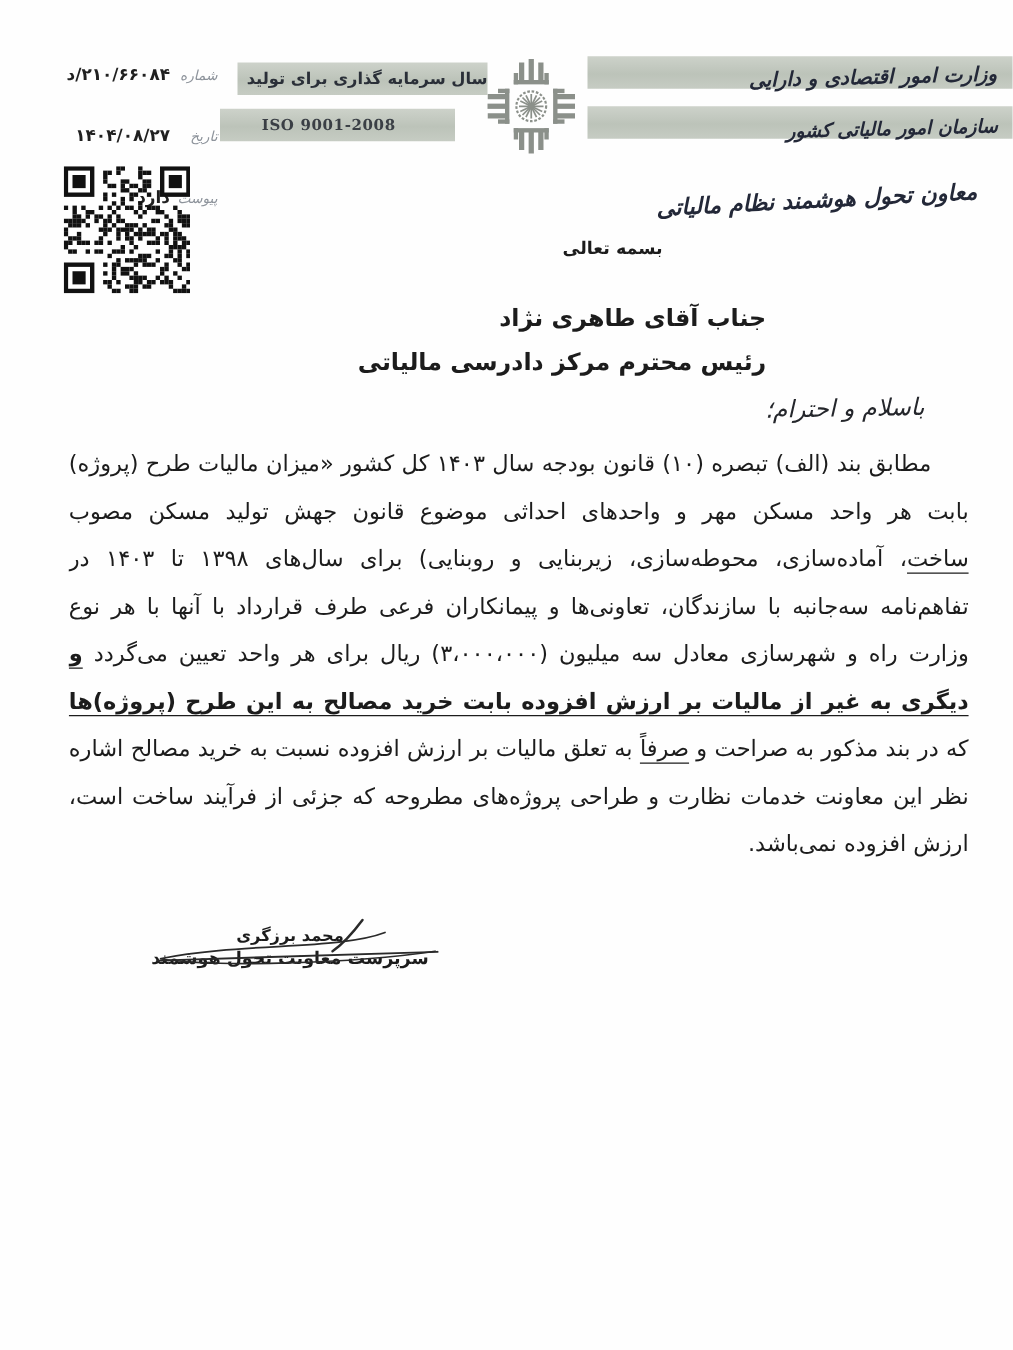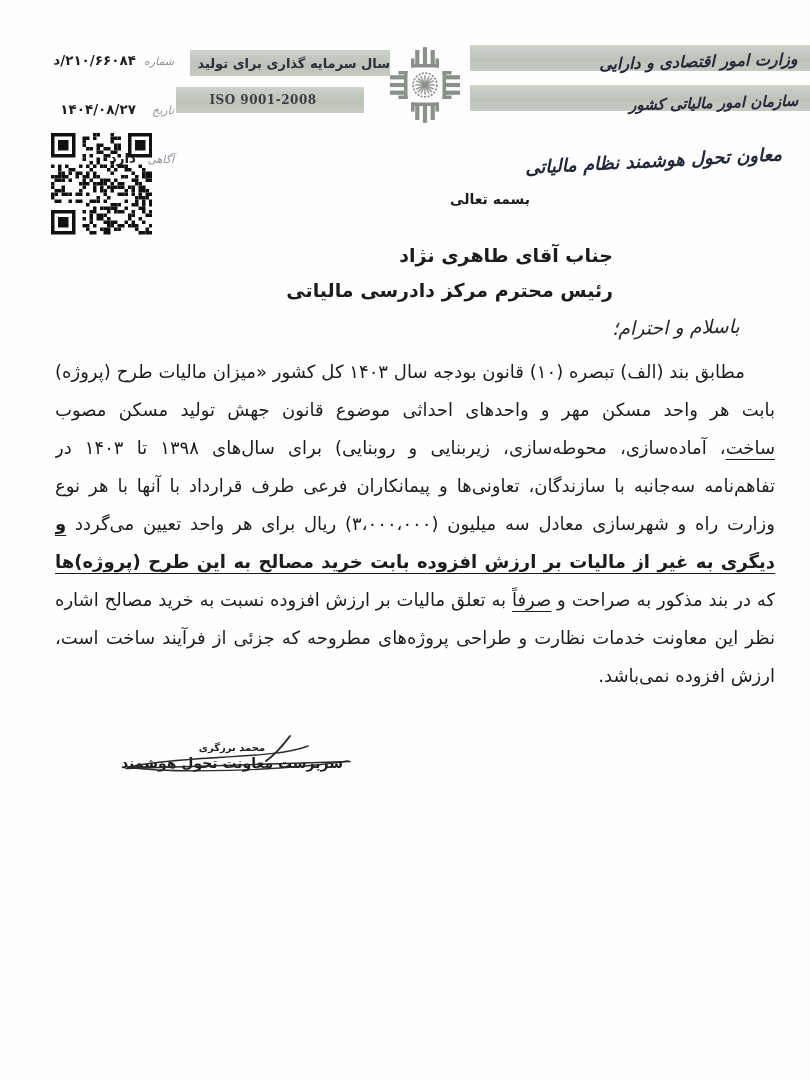--- a/index.html
+++ b/index.html
@@ -49,38 +49,38 @@
   .bline{
     font-size:18px;line-height:38px;height:38px;overflow:hidden;
     direction:rtl;white-space:normal;
   }
   .bline.just{text-align:justify;text-align-last:justify;text-justify:inter-word;}
   .bline.start{text-align:right;}
   .bline .bold{font-weight:bold;}
   .bline .uline{text-decoration:underline;text-underline-offset:5px;text-decoration-thickness:1.3px;}
   
   .sig{left:118px;top:742px;width:228px;text-align:center;direction:rtl;}
-  .sig-name{font-size:10px;font-weight:bold;white-space:nowrap;position:relative;z-index:2;}
+  .sig-name{font-size:13px;font-weight:bold;white-space:nowrap;position:relative;z-index:2;}
   .sig-title{font-size:14px;font-weight:bold;line-height:20px;white-space:nowrap;}
   .sig-scribble{position:absolute;left:-6px;top:-12px;z-index:1;pointer-events:none;}
 </style>
 </head>
 <body>
 
 <div class="abs meta">
   <div class="meta-row">
     <span class="meta-label">شماره</span>
     <span class="meta-value">۲۱۰/۶۶۰۸۴/د</span>
   </div>
   <div class="meta-row">
     <span class="meta-label">تاریخ</span>
     <span class="meta-value">۱۴۰۴/۰۸/۲۷</span>
   </div>
   <div class="meta-row">
-    <span class="meta-label">آگاهی</span>
+    <span class="meta-label">پیوست</span>
     <span class="meta-value">دارد</span>
   </div>
 </div>
 
 <div class="banner banner-slogan">
   <span class="slogan-text">سال سرمایه گذاری برای تولید</span>
 </div>
 <div class="banner banner-iso">
   <span class="iso-text">ISO 9001-2008</span>
 </div>

